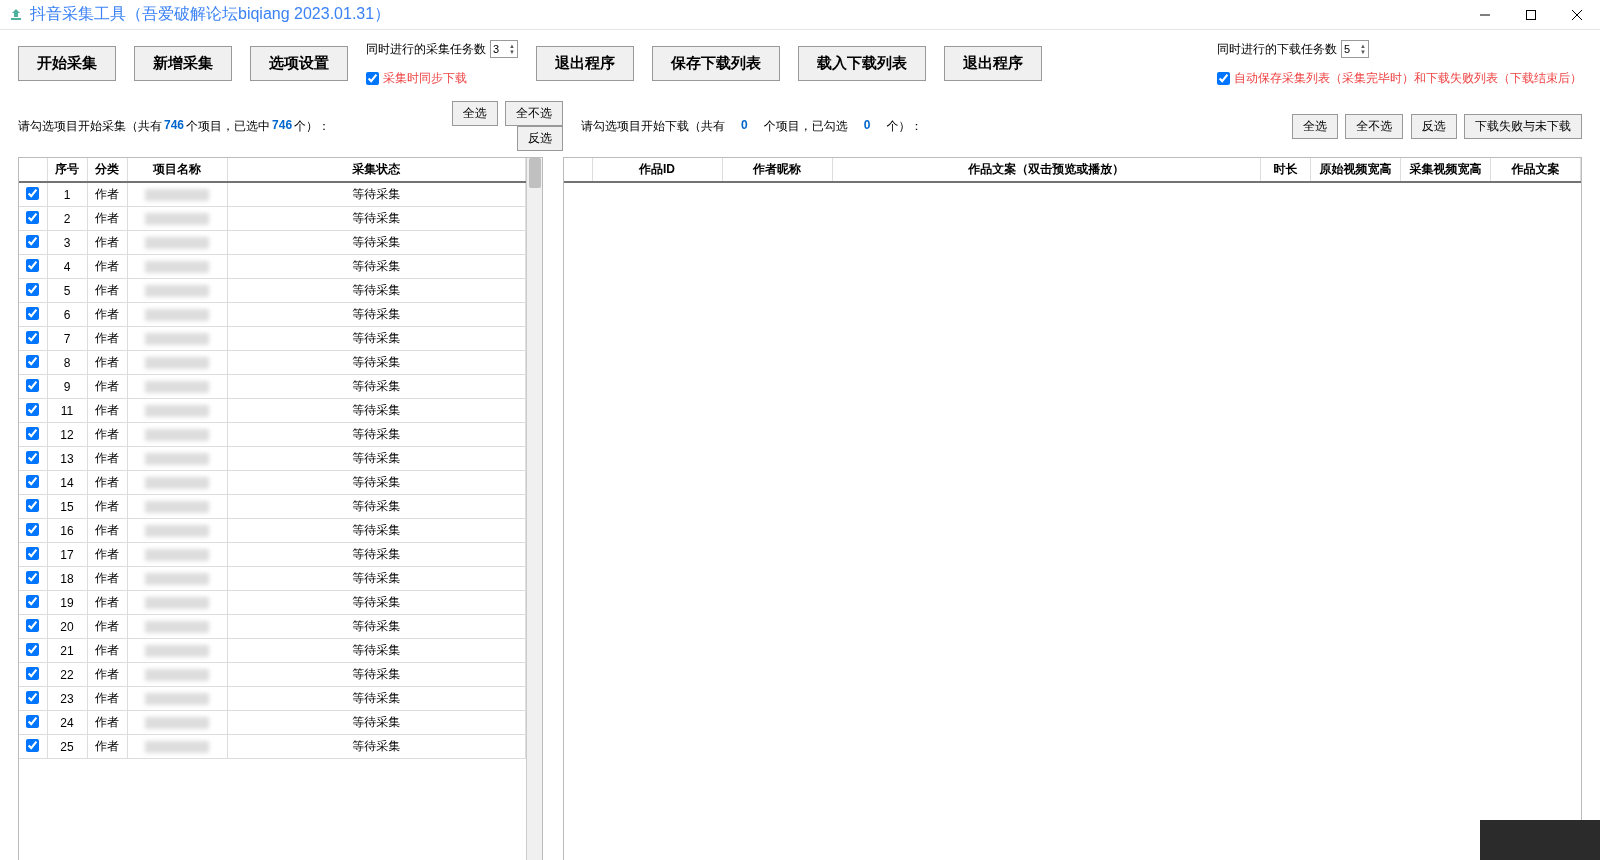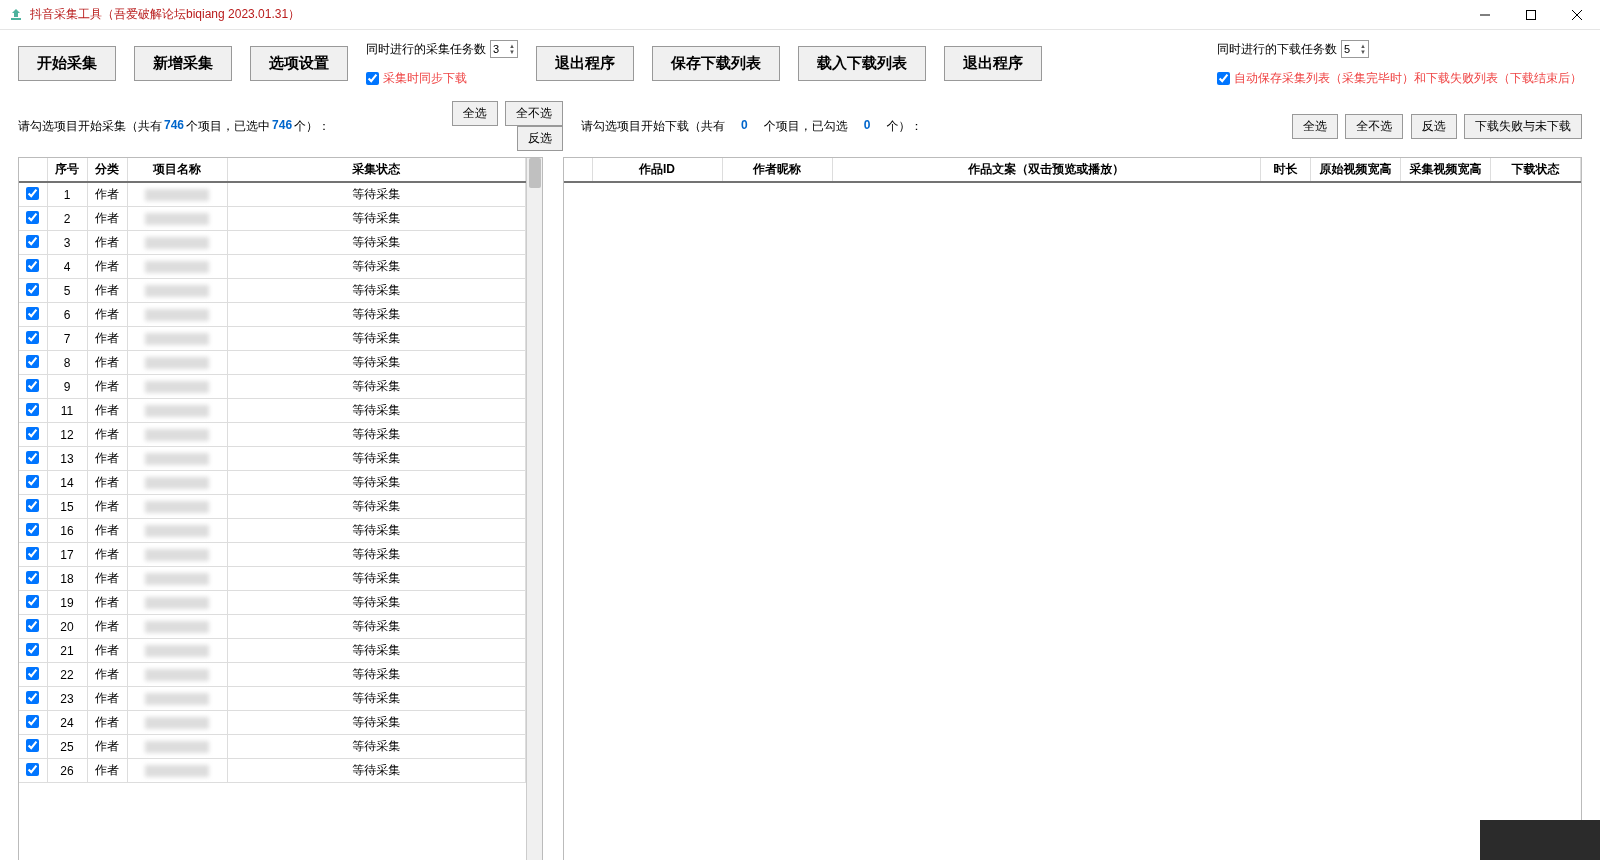--- a/index.html
+++ b/index.html
@@ -1,19 +1,19 @@
 <!DOCTYPE html>
 <html><head>
 <meta charset="utf-8">
 <style>
 * { box-sizing: border-box; margin: 0; padding: 0; }
 body { font-family: "Microsoft YaHei", SimSun, Arial, sans-serif; font-size: 12px; background: #fff; color: #000; width: 1600px; height: 860px; overflow: hidden; }
 .title-bar { height: 30px; display: flex; align-items: center; padding: 0 0 0 8px; border-bottom: 1px solid #e5e5e5; }
 .title-bar .app-icon { width: 16px; height: 16px; margin-right: 6px; display: inline-flex; align-items: center; justify-content: center; }
-.title-bar .title { flex: 1; font-size: 12px; color: #b91c1c; }
+.title-bar .title { flex: 1; font-size: 16px; color: #3b82f6; }
 .win-controls { display: flex; height: 100%; }
 .win-btn { width: 46px; height: 100%; display: flex; align-items: center; justify-content: center; color: #333; font-size: 10px; }
 .toolbar-row { display: flex; align-items: center; padding: 10px 18px 0 18px; gap: 18px; }
 .big-btn { font-family: inherit; font-size: 15px; font-weight: bold; padding: 7px 18px; background: #f0f0f0; border: 1px solid #999; cursor: pointer; }
 .task-block { display: flex; flex-direction: column; gap: 12px; margin-left: 0; }
 .task-line { display: flex; align-items: center; gap: 4px; }
 .spinner { width: 28px; height: 18px; border: 1px solid #999; background: #fff; display: inline-flex; align-items: center; padding: 0 2px; position: relative; }
 .spinner input { border: none; width: 14px; font-size: 11px; outline: none; }
 .spinner .arrows { display: flex; flex-direction: column; font-size: 6px; line-height: 6px; margin-left: auto; color: #555; }
 .cb-line { display: flex; align-items: center; gap: 4px; }
@@ -365,29 +365,20 @@
               </tr>
               <tr>
                 <td class="cb-cell"><input type="checkbox" checked="" style=""></td>
                 <td>25</td>
                 <td>作者</td>
                 <td class="blur-cell">
                   <div class="blur-box"></div>
                 </td>
                 <td>等待采集</td>
               </tr>
-              <tr>
-                <td class="cb-cell"><input type="checkbox" checked="" style=""></td>
-                <td>26</td>
-                <td>作者</td>
-                <td class="blur-cell">
-                  <div class="blur-box"></div>
-                </td>
-                <td>等待采集</td>
-              </tr>
             </tbody>
         </table>
       </div>
       <div class="vscroll">
           <div class="thumb"></div>
         </div>
     </div>
   </div>
 
   <div class="panel panel-right">
@@ -406,21 +397,21 @@
             </colgroup>
           <thead>
             <tr>
               <th></th>
               <th>作品ID</th>
               <th>作者昵称</th>
               <th>作品文案（双击预览或播放）</th>
               <th>时长</th>
               <th>原始视频宽高</th>
               <th>采集视频宽高</th>
-              <th>下载状态</th>
+              <th>作品文案</th>
             </tr>
           </thead>
           <tbody></tbody>
         </table>
       </div>
     </div>
   </div>
 </div>
 
 <div class="corner-dark"></div>

